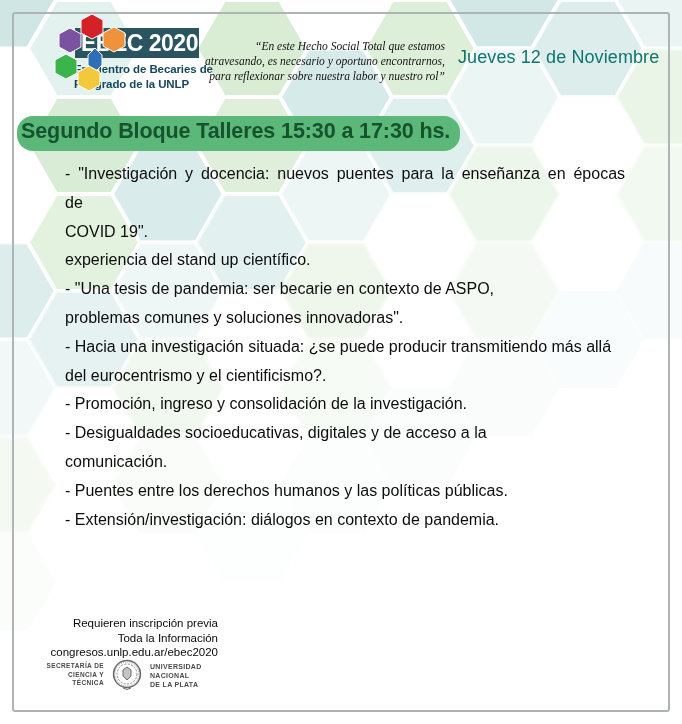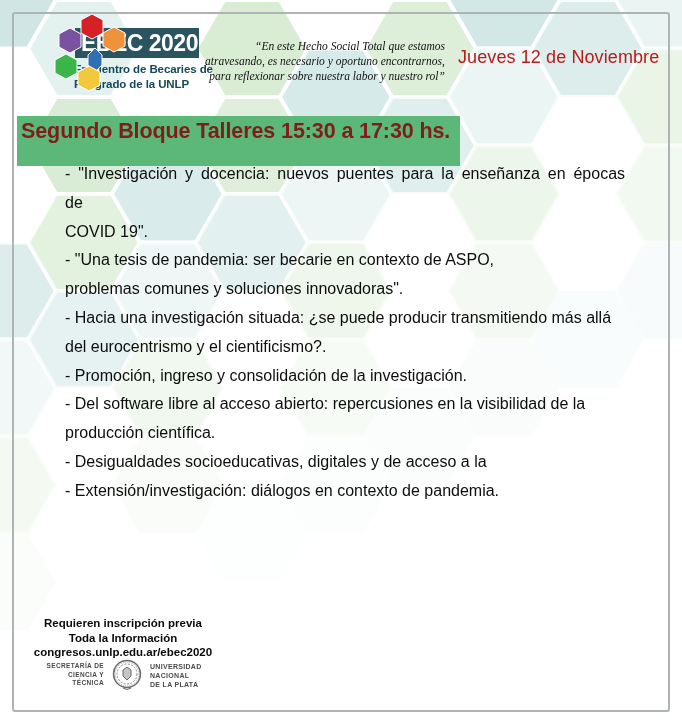--- a/index.html
+++ b/index.html
@@ -28,40 +28,40 @@
     color:#16485a;font-size:11.5px;font-weight:700;line-height:14.5px;
     letter-spacing:-0.1px;white-space:pre-line;
   }
   .quote{
     position:absolute;left:325px;top:39px;transform:translateX(-50%);z-index:3;
     font-family:"Liberation Serif","DejaVu Serif",serif;font-style:italic;
     font-size:11.5px;line-height:15px;color:#121212;text-align:right;white-space:pre;
   }
   .date{
     position:absolute;left:458px;top:47px;z-index:3;
-    font-size:18px;color:#b91c1c;letter-spacing:0.1px;white-space:nowrap;
+    font-size:18px;color:#0f766e;letter-spacing:0.1px;white-space:nowrap;
   }
   
   .banner{
     position:absolute;left:17px;top:116px;z-index:3;display:inline-block;
     background:var(--accent,#5cb878);
-    color:#7f1d1d;font-size:21.5px;font-weight:600;letter-spacing:-0.1px;
-    padding:3px 10px 22px 4px;white-space:nowrap;
+    color:#14532d;font-size:21.5px;font-weight:600;letter-spacing:-0.1px;
+    padding:3px 10px 7px 4px;white-space:nowrap;border-radius:16px;
   }
   
   .talleres{
     position:absolute;left:65px;top:160px;width:585px;z-index:3;
     font-size:16px;color:#0d0d0d;
   }
   .talleres .line{line-height:28.8px;}
   .talleres .item:first-child .line.justified{word-spacing:3.4px;}
   
   .footer-info{
     position:absolute;left:28px;top:616px;width:190px;z-index:3;
-    text-align:center;font-size:11.5px;font-weight:700;line-height:14.5px;color:#0a0a0a;
+    text-align:right;font-size:11.5px;font-weight:400;line-height:14.5px;color:#0a0a0a;
     white-space:pre-line;
   }
   .footer-logos{
     position:absolute;left:46px;top:658px;z-index:3;
     display:flex;align-items:center;gap:7px;
   }
   .secretaria{
     font-size:6.5px;letter-spacing:0.4px;color:#4a4a4a;font-weight:600;
     text-align:right;line-height:8.5px;white-space:pre-line;width:58px;
   }
@@ -153,38 +153,39 @@
 <div class="date">Jueves 12 de Noviembre</div>
 
 <div class="banner">Segundo Bloque Talleres 15:30 a 17:30 hs.</div>
 
 <div class="talleres">
     <div class="item">
       <div class="line justified">- "Investigación y docencia: nuevos puentes para la enseñanza en épocas de</div>
       <div class="line">COVID 19".</div>
     </div>
     <div class="item">
+      <div class="line">experiencia del stand up científico.</div>
     </div>
     <div class="item">
       <div class="line">- "Una tesis de pandemia: ser becarie en contexto de ASPO,</div>
       <div class="line">problemas comunes y soluciones innovadoras".</div>
     </div>
     <div class="item">
       <div class="line">- Hacia una investigación situada: ¿se puede producir transmitiendo más allá</div>
       <div class="line">del eurocentrismo y el cientificismo?.</div>
     </div>
     <div class="item">
       <div class="line">- Promoción, ingreso y consolidación de la investigación.</div>
     </div>
     <div class="item">
-      <div class="line">- Del software libre al acceso abierto: repercusiones en la visibilidad de la</div>
-      <div class="line">producción científica.</div>
-    </div>
-    <div class="item">
       <div class="line">- Desigualdades socioeducativas, digitales y de acceso a la</div>
+      <div class="line">comunicación.</div>
+    </div>
+    <div class="item">
+      <div class="line">- Puentes entre los derechos humanos y las políticas públicas.</div>
     </div>
     <div class="item">
       <div class="line">- Extensión/investigación: diálogos en contexto de pandemia.</div>
     </div>
   </div>
 
 <div class="footer-info">Requieren inscripción previa
 Toda la Información
 congresos.unlp.edu.ar/ebec2020</div>
 

